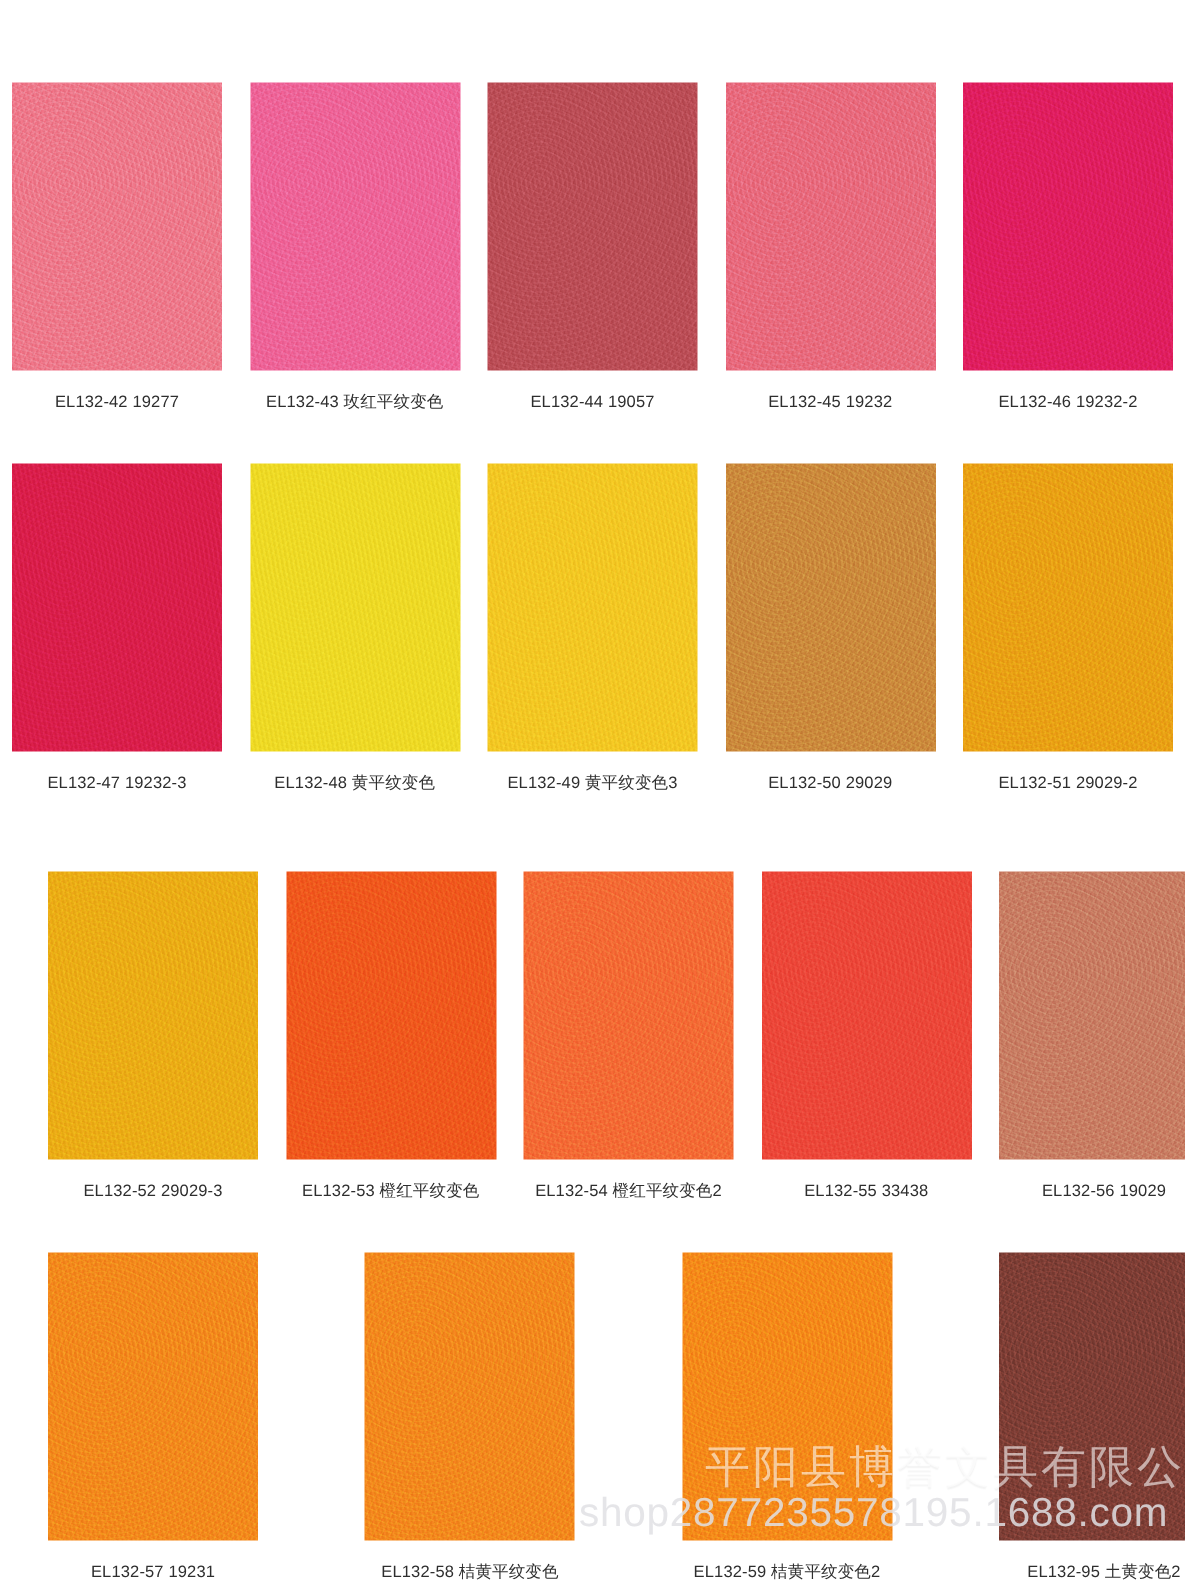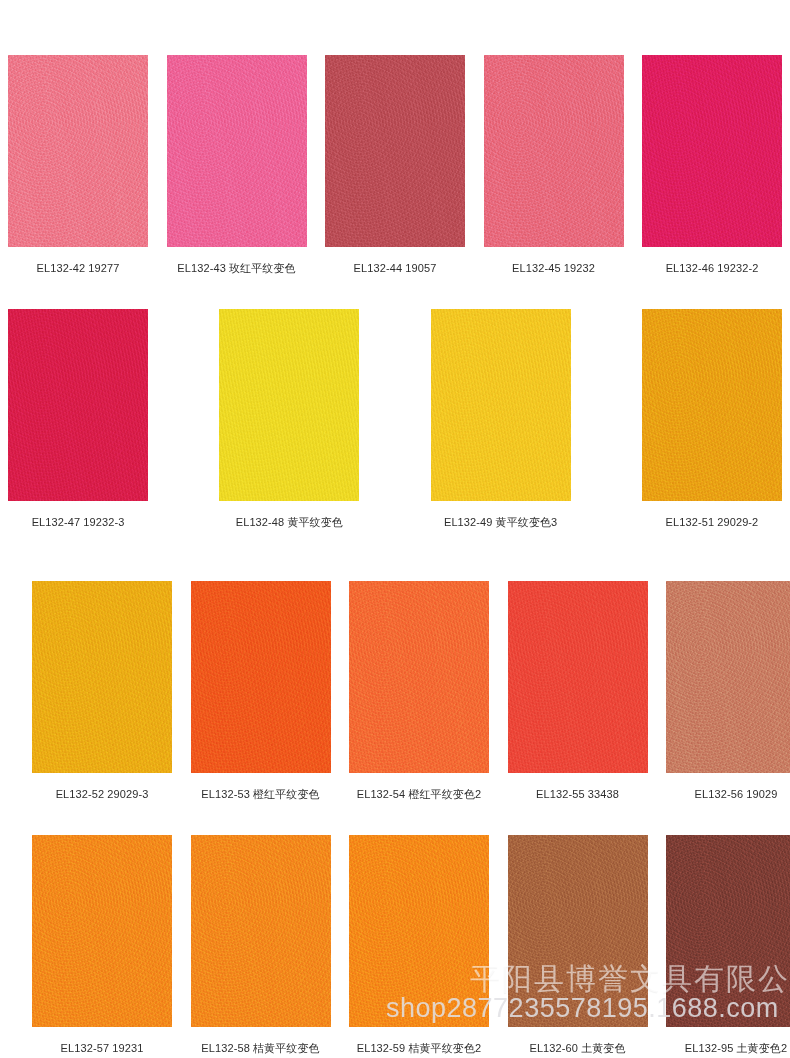--- a/index.html
+++ b/index.html
@@ -150,20 +150,24 @@
         </div>
         <div class="swatch-cell">
           <div class="swatch-chip" style="background-color: rgb(242, 221, 34);"></div>
           <div class="swatch-label">EL132-48 黄平纹变色</div>
         </div>
         <div class="swatch-cell">
           <div class="swatch-chip" style="background-color: rgb(247, 202, 32);"></div>
           <div class="swatch-label">EL132-49 黄平纹变色3</div>
         </div>
         <div class="swatch-cell">
+          <div class="swatch-chip" style="background-color: rgb(206, 138, 58);"></div>
+          <div class="swatch-label">EL132-50 29029</div>
+        </div>
+        <div class="swatch-cell">
           <div class="swatch-chip" style="background-color: rgb(237, 162, 17);"></div>
           <div class="swatch-label">EL132-51 29029-2</div>
         </div>
       </div>
   </div>
 
   <div class="section-gap"></div>
 
   <div class="section section-bottom">
     <div class="swatch-row">
@@ -196,24 +200,20 @@
         </div>
         <div class="swatch-cell">
           <div class="swatch-chip" style="background-color: rgb(247, 137, 26);"></div>
           <div class="swatch-label">EL132-58 桔黄平纹变色</div>
         </div>
         <div class="swatch-cell">
           <div class="swatch-chip" style="background-color: rgb(249, 138, 22);"></div>
           <div class="swatch-label">EL132-59 桔黄平纹变色2</div>
         </div>
         <div class="swatch-cell">
-          <div class="swatch-chip" style="background-color: rgb(169, 100, 61);"></div>
-          <div class="swatch-label">EL132-60 土黄变色</div>
-        </div>
-        <div class="swatch-cell">
           <div class="swatch-chip" style="background-color: rgb(126, 60, 51);"></div>
           <div class="swatch-label">EL132-95 土黄变色2</div>
         </div>
       </div>
   </div>
 
   <div class="watermark-company">平阳县博誉文具有限公司</div>
   <div class="watermark-url">shop2877235578195.1688.com</div>
 
 </div>

